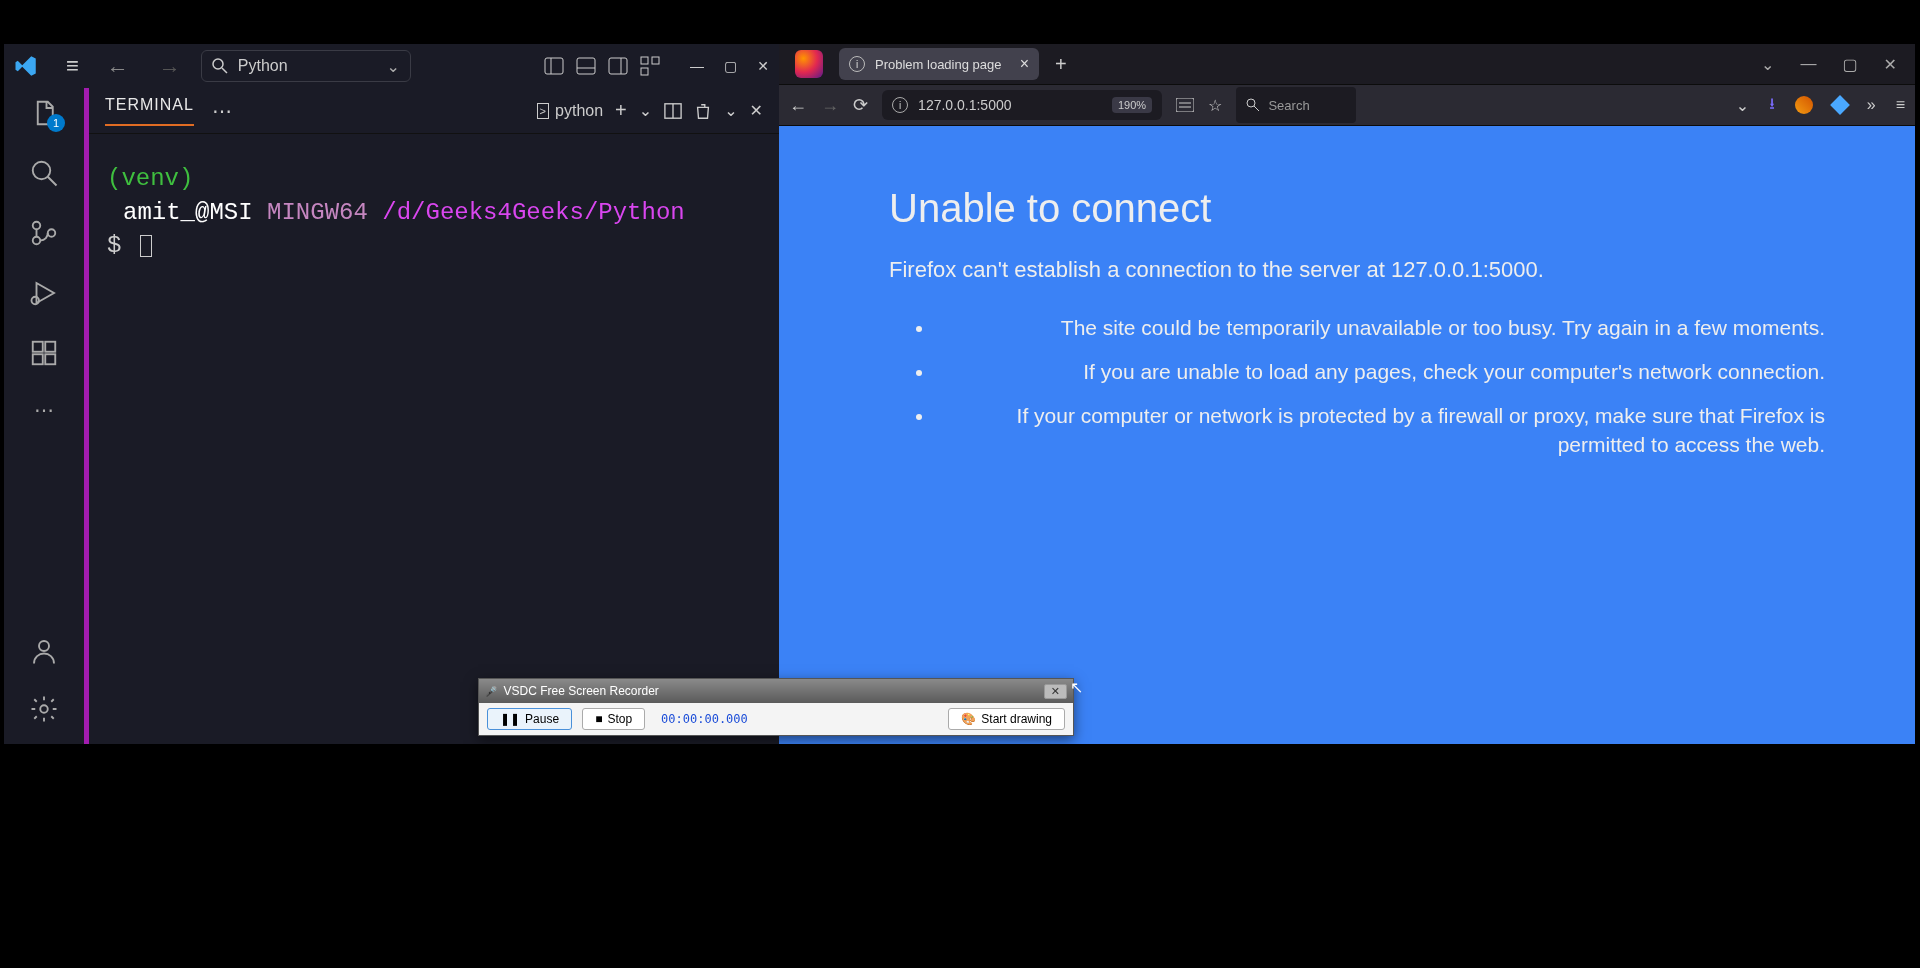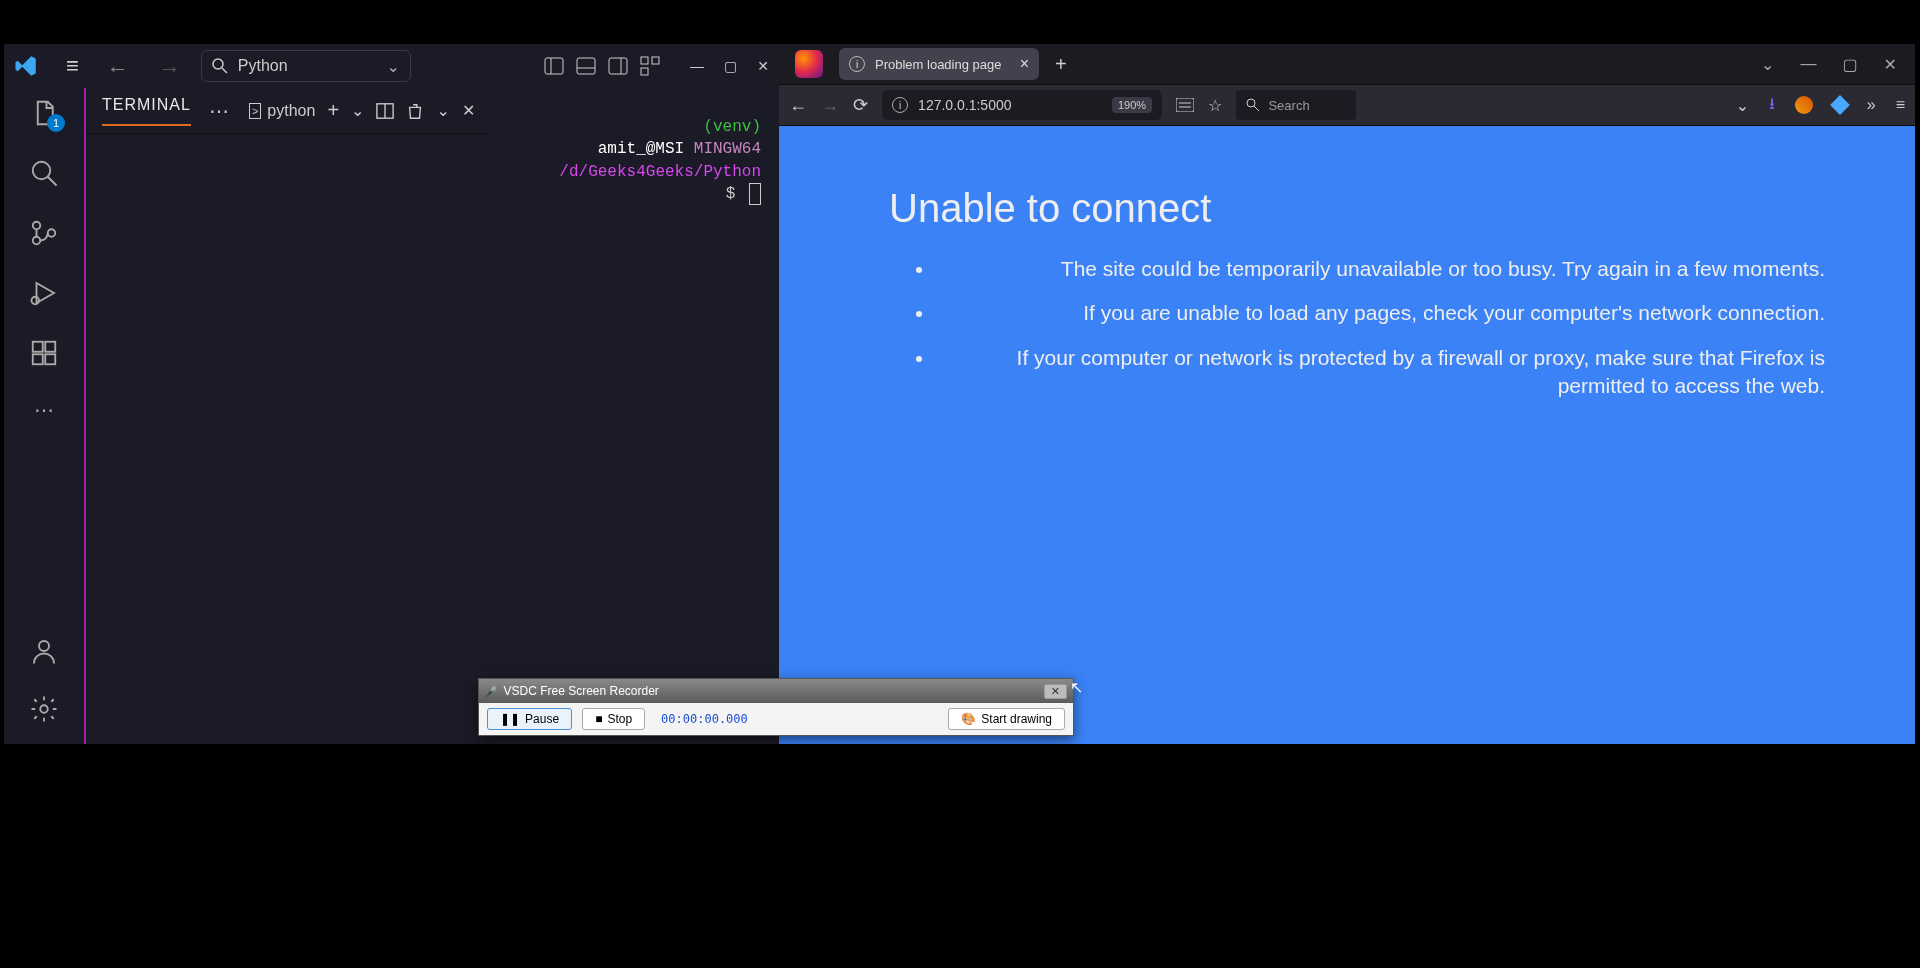--- a/index.html
+++ b/index.html
@@ -117,22 +117,22 @@
   display: flex;
   align-items: center;
   justify-content: center;
 }
 .ab-bottom { margin-top: auto; margin-bottom: 20px; display:flex; flex-direction:column; gap:28px; align-items:center;}
 
 .terminal-panel {
   flex: 1;
   background: #1a1b26;
   display: flex;
-  flex-direction: row;
-  border-left: 2px solid #a21caf;
+  flex-direction: column;
+  border-left: 5px solid #a21caf;
 }
 .terminal-tabs {
   height: 46px;
   display: flex;
   align-items: center;
   padding: 0 16px;
   gap: 18px;
   border-bottom: 1px solid #111;
 }
 .term-tab {
@@ -156,23 +156,22 @@
   align-items:center;
   gap:6px;
   font-size:16px;
 }
 .term-shell-label .boxicon { border:1px solid #ccc; padding:1px 2px; font-size:11px;}
 
 .terminal-content {
   flex: 1;
   padding: 28px 18px;
   font-family: 'Consolas', 'Courier New', monospace;
-  font-size: 16px;
+  font-size: 24px;
   line-height: 1.4;
-  text-align: right;
 }
 .line-venv { color: #3fbf3f; }
 .line-prompt .user { color: #ffffff; margin-left: 16px; }
 .line-prompt .host { color: #c586c0; }
 .line-prompt .path { color: #d946ef; }
 .line-dollar { color: #ccc; }
 .cursor-block {
   display:inline-block;
   width:12px;
   height:22px;
@@ -241,21 +240,21 @@
 .url-field {
   flex:0 0 280px;
   display:flex; align-items:center; gap:10px;
   background:#1c1b22;
   height:30px;
   border-radius:6px;
   padding:0 10px;
 }
 .zoom-badge { background:#3a3946; border-radius:4px; padding:2px 6px; font-size:11px; }
 .search-field {
-  background:#1c1b22; height:30px; border-radius:4px;
+  background:#1c1b22; height:36px; border-radius:4px;
   display:flex; align-items:center; gap:8px; padding:0 10px;
   flex:0 0 120px;
 }
 .ff-urlbar .rightext {
   margin-left:auto; display:flex; gap:20px; align-items:center;
 }
 .ext-circle { width:18px; height:18px; border-radius:50%; background:linear-gradient(45deg,#f39c12,#d35400);}
 .ext-diamond { width:14px; height:14px; background:#4aa8ff; transform:rotate(45deg);}
 
 .ff-content {
@@ -538,20 +537,21 @@
         <span>⌄</span>
         <span style="color:#7b6cff">⭳</span>
         <div class="ext-circle"></div>
         <div class="ext-diamond"></div>
         <span>»</span>
         <span>≡</span>
       </div>
     </div>
     <div class="ff-content">
       <h1>Unable to connect</h1>
+      <div class="sub">Firefox can't establish a connection to the server at 127.0.0.1:5000.</div>
       <ul>
         <li>The site could be temporarily unavailable or too busy. Try again in a few moments.</li>
         <li>If you are unable to load any pages, check your computer's network connection.</li>
         <li>If your computer or network is protected by a firewall or proxy, make sure that Firefox is permitted to access the web.</li>
       </ul>
     </div>
   </div>
 
 </div>
 

